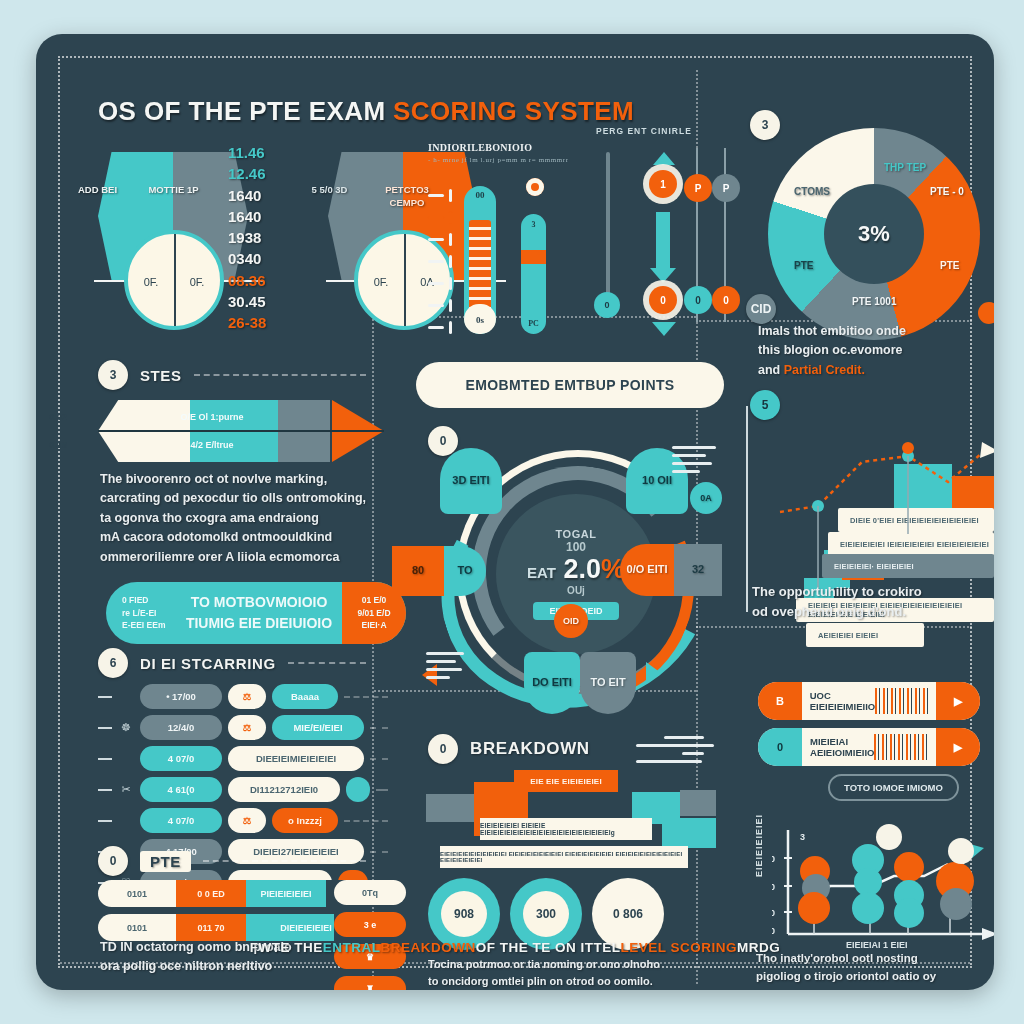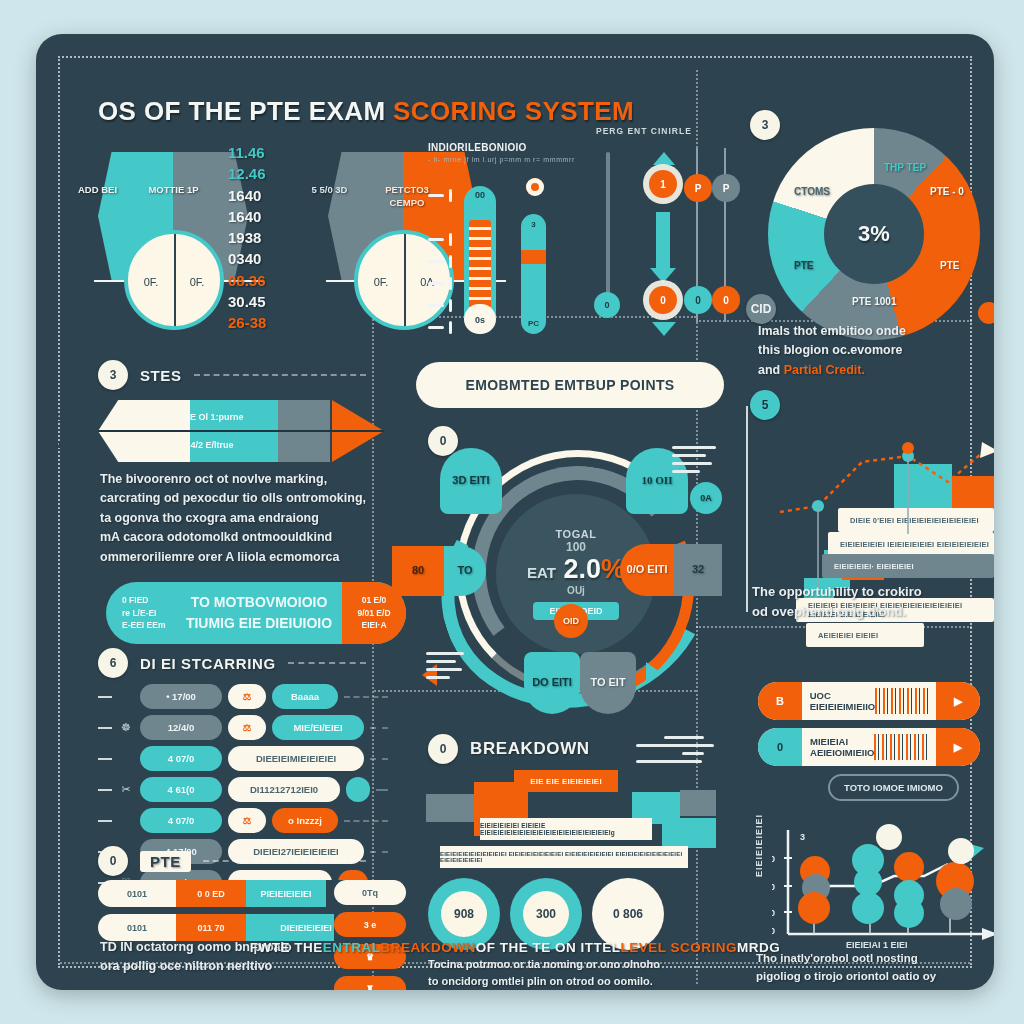--- a/index.html
+++ b/index.html
@@ -68,21 +68,21 @@
     position:absolute;top:42px;width:50%;text-align:center;
     font-size:11px;font-weight:normal;color:#2d4450;
   }
   .axis-line{ position:absolute; height:2px; background:#f3f5f4; }
   .mid-nums{ position:absolute; left:192px; top:108px; width:74px; }
   .mid-nums div{
     font-size:15px;font-weight:bold;line-height:1.42;color:#f3f5f4;
     text-shadow:1px 1px 2px rgba(0,0,0,.45);
   }
   
-  .therm-wrap{ position:absolute; left:392px; top:108px; width:160px; height:200px; }
+  .therm-wrap{ position:absolute; left:392px; top:108px; width:160px; height:200px;font-family:Liberation Serif, serif; }
   .therm-title{ font-size:10px;font-weight:bold;color:#eef2f3;letter-spacing:.3px; }
   .therm-sub{ font-size:7px;color:#9fb6bd;letter-spacing:.6px;margin-top:3px; }
   .therm{
     position:absolute; border-radius:16px; background:#45c8c8;
   }
   .tick-col{ position:absolute; left:0; top:42px; }
   .tick{ display:flex;align-items:center;gap:5px;height:22px; }
   .tick i{ display:block;width:16px;height:3px;background:#f1f4f4;border-radius:2px; }
   .tick b{ display:block;width:3px;height:13px;background:#f1f4f4;border-radius:2px; }
   .tick.on i{ background:#f2600c; } .tick.on b{ background:#f2600c; }
@@ -540,21 +540,21 @@
       <div class="t2">100</div>
       <div class="big">
         <span style="font-size:15px;color:#cfe0e4;">EAT</span>
         <span>2.0</span><em>%</em>
       </div>
       <div class="t2" style="font-size:10px;">OUj</div>
       <div class="chip">EIEIOGOEID</div>
     </div>
 
     <div class="ring-lbl" style="left:12px;top:22px;width:62px;height:66px;background:#45c8c8;color:#0f3a42;border-radius:31px 31px 8px 8px;">3D EITI</div>
-    <div class="ring-lbl" style="left:198px;top:22px;width:62px;height:66px;background:#45c8c8;color:#0f3a42;border-radius:31px 31px 8px 8px;font-family:Liberation Serif, serif;">10 OII</div>
+    <div class="ring-lbl" style="left:198px;top:22px;width:62px;height:66px;background:#45c8c8;color:#0f3a42;border-radius:31px 31px 8px 8px;">10 OII</div>
     <div class="ring-lbl" style="left:-36px;top:120px;width:52px;height:50px;background:#f2600c;color:#4a2208;">80</div>
     <div class="ring-lbl" style="left:16px;top:120px;width:42px;height:50px;background:#45c8c8;color:#0f3a42;border-radius:0 25px 25px 0;">TO</div>
     <div class="ring-lbl" style="left:192px;top:118px;width:54px;height:52px;background:#f2600c;color:#fff3ea;border-radius:26px 0 0 26px;">0/O EITI</div>
     <div class="ring-lbl" style="left:246px;top:118px;width:48px;height:52px;background:#6f868f;color:#1c3b44;">32</div>
     <div class="ring-lbl" style="left:96px;top:226px;width:56px;height:62px;background:#45c8c8;color:#0f3a42;border-radius:8px 8px 28px 28px;">DO EITI</div>
     <div class="ring-lbl" style="left:152px;top:226px;width:56px;height:62px;background:#6f868f;color:#edf3f4;border-radius:8px 8px 28px 28px;">TO EIT</div>
     <div class="ring-lbl" style="left:262px;top:56px;width:32px;height:32px;border-radius:50%;background:#45c8c8;color:#0f3a42;font-size:9px;">0A</div>
     <div class="ring-lbl" style="left:126px;top:178px;width:34px;height:34px;border-radius:50%;background:#f2600c;color:#fff3ea;font-size:9px;">OID</div>
 
     <div class="tri" style="position:absolute;left:-6px;top:238px;border-top:11px solid transparent;border-bottom:11px solid transparent;border-right:15px solid #f2600c;"></div>

